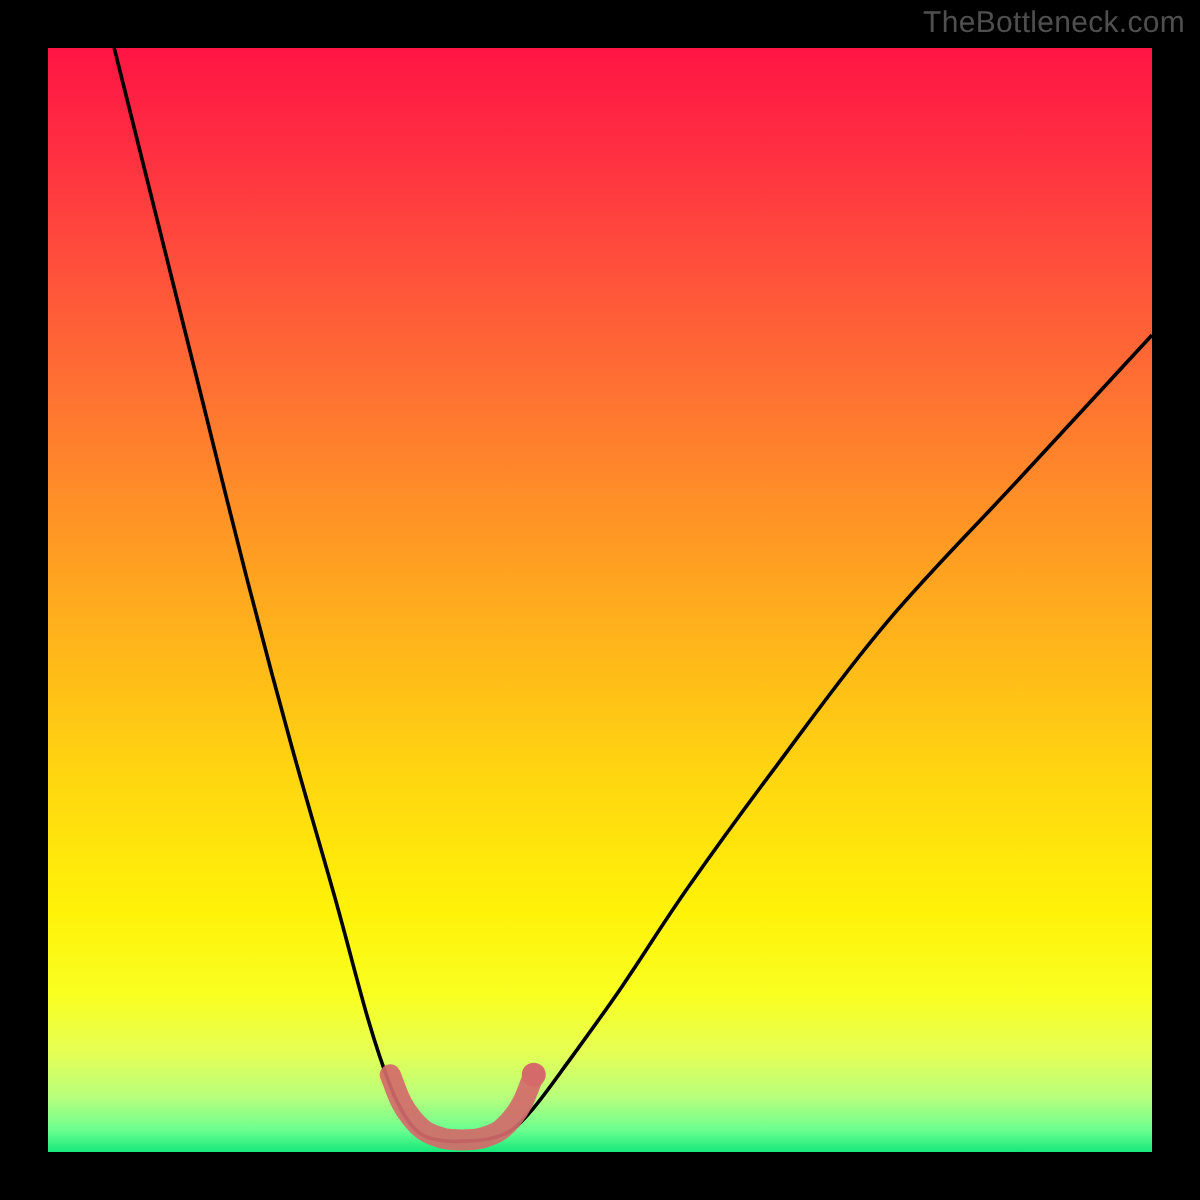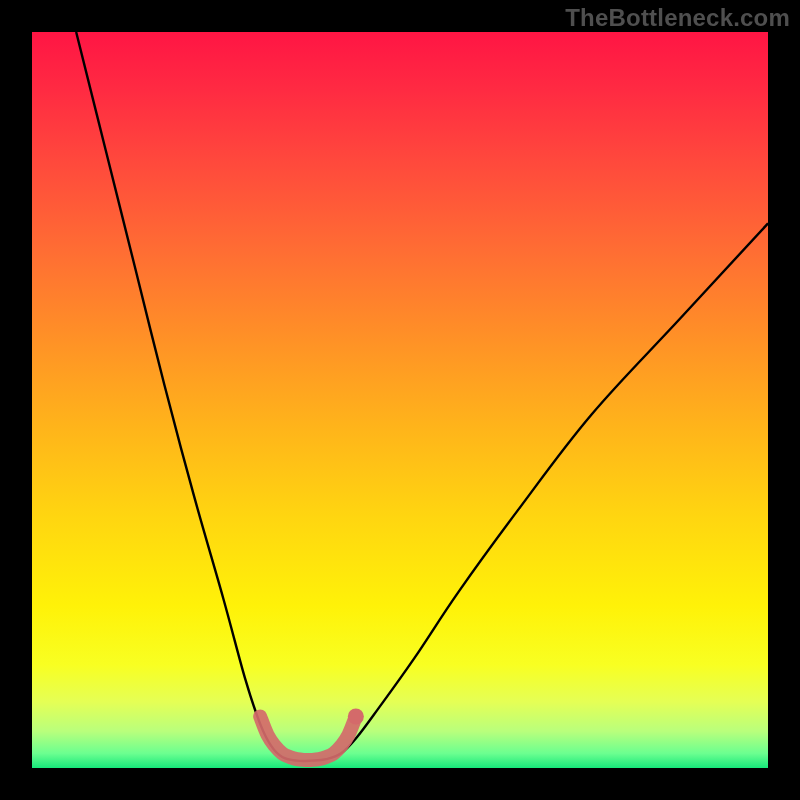--- a/index.html
+++ b/index.html
@@ -14,22 +14,22 @@
     position: relative;
     width: 800px;
     height: 800px;
     background: #000;
   }
   .watermark {
     position: absolute;
     top: 4px;
     right: 10px;
     color: #4f4f4f;
-    font-size: 24px;
-    font-weight: 700;
+    font-size: 20px;
+    font-weight: 400;
     z-index: 10;
     letter-spacing: 0.2px;
     margin-left: 47px;
   }
   .plot-area {
     position: absolute;
     left: 32px;
     top: 32px;
     width: 736px;
     height: 736px;

